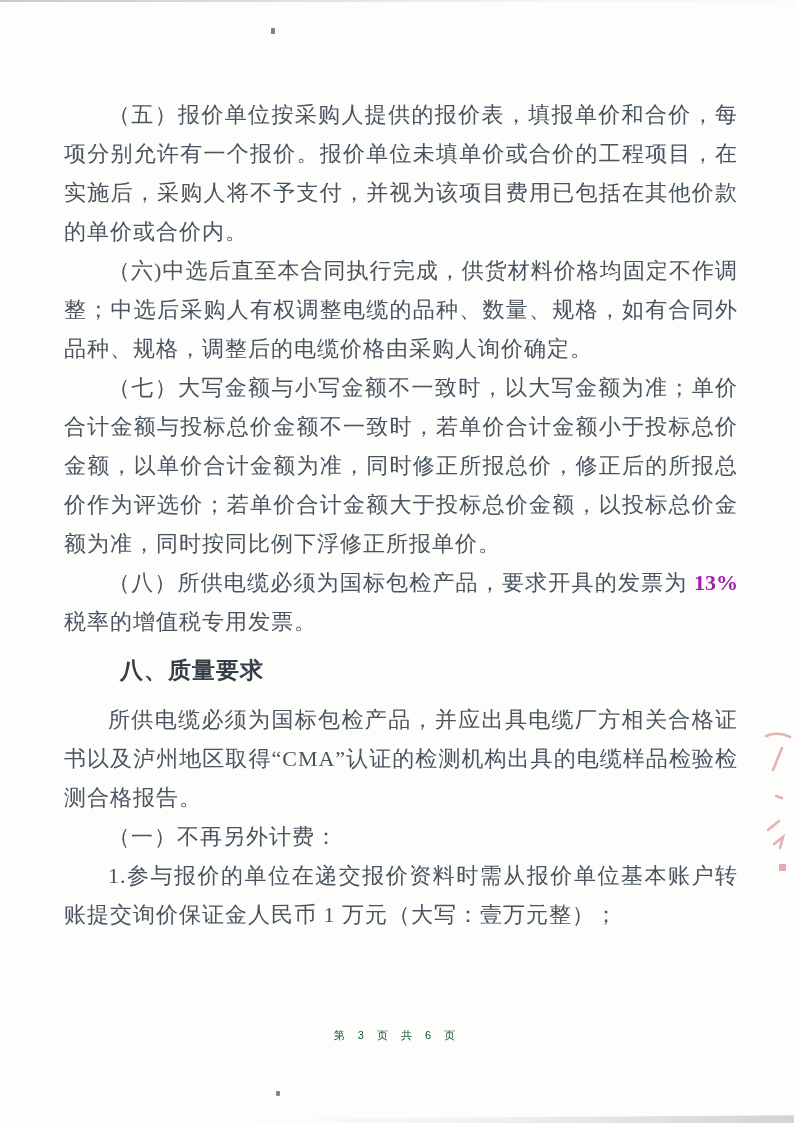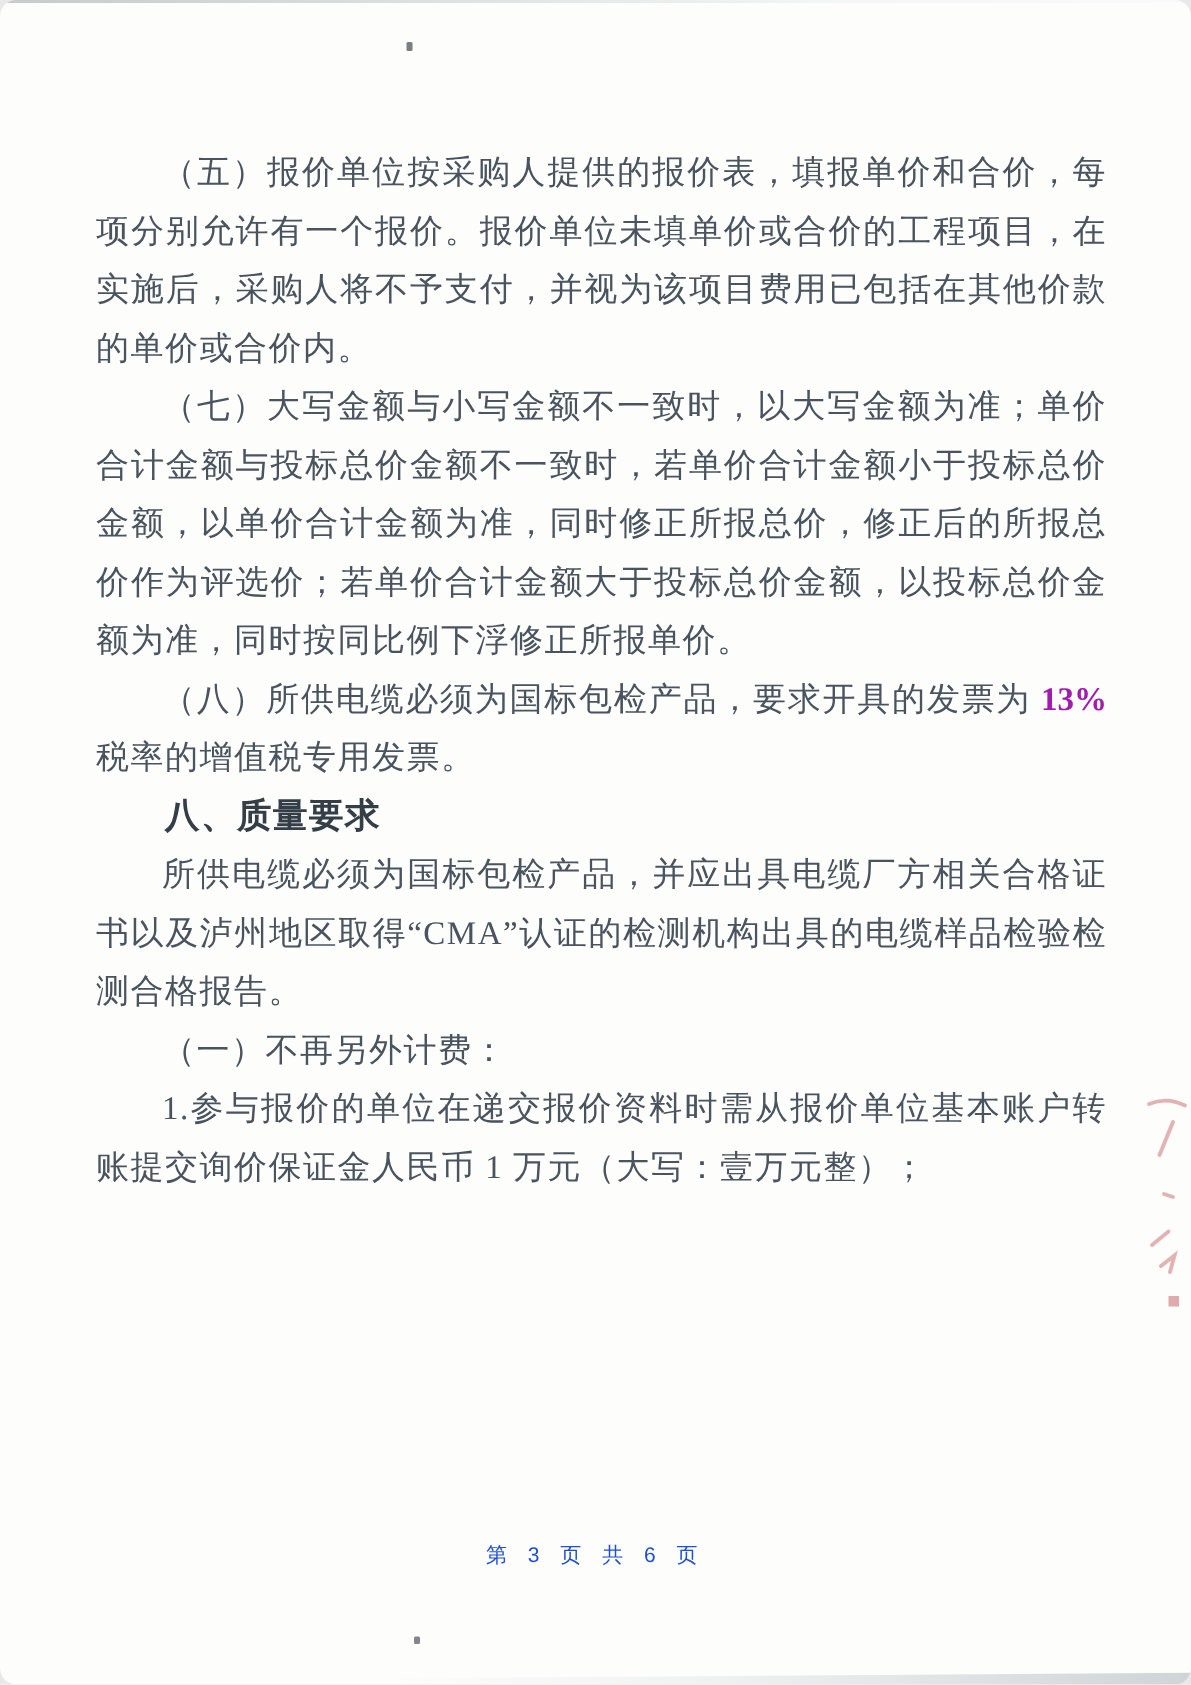--- a/index.html
+++ b/index.html
@@ -9,21 +9,20 @@
   }
   .page {
     position: relative;
     width: 794px;
     height: 1123px;
     margin: 0 auto;
     background: #fdfdfc;
     overflow: hidden;
     font-family: "Liberation Serif", "DejaVu Serif", serif;
     color: #49545f;
-    border-radius: 11px;
   }
   
   .scan-top-line {
     position: absolute;
     top: 0; left: 0;
     width: 100%; height: 2px;
     background: linear-gradient(to right, #9aa1a8 0%, #c2c8cd 35%, rgba(210,214,218,0.35) 70%, rgba(220,224,228,0.15) 100%);
     opacity: 0.55;
   }
   .scan-bottom-shade {
@@ -54,39 +53,39 @@
     letter-spacing: 1px;
     text-align: justify;
     text-indent: 2em;
   }
   .num-bold {
     font-weight: 700;
     color: #a21caf;
     letter-spacing: 0;
   }
   .heading {
-    margin: 0;
+    margin: 10px;
     font-size: 23px;
     line-height: 39px;
     letter-spacing: 1px;
     text-indent: 2em;
     font-weight: 700;
     color: #343e47;
     font-family: "Liberation Sans", "DejaVu Sans", sans-serif;
   }
   .footer {
     position: absolute;
     left: 0;
     top: 1028px;
     width: 100%;
     text-align: center;
     font-family: "Liberation Sans", "DejaVu Sans", sans-serif;
-    font-size: 14px;
+    font-size: 11px;
     letter-spacing: 5px;
-    color: #1d4ed8;
+    color: #14532d;
   }
   .red-marks {
     position: absolute;
     left: 752px;
     top: 718px;
     width: 42px;
     height: 175px;
     pointer-events: none;
   }
 </style>
@@ -96,20 +95,21 @@
 <div class="page">
 
   <div class="scan-top-line"></div>
   <div class="speck speck-top"></div>
   <div class="speck speck-bottom"></div>
   <div class="scan-bottom-shade"></div>
 
   <main class="content">
     <p class="para">（五）报价单位按采购人提供的报价表，填报单价和合价，每项分别允许有一个报价。报价单位未填单价或合价的工程项目，在实施后，采购人将不予支付，并视为该项目费用已包括在其他价款的单价或合价内。</p>
 
+    <p class="para">（六)中选后直至本合同执行完成，供货材料价格均固定不作调整；中选后采购人有权调整电缆的品种、数量、规格，如有合同外品种、规格，调整后的电缆价格由采购人询价确定。</p>
 
     <p class="para">（七）大写金额与小写金额不一致时，以大写金额为准；单价合计金额与投标总价金额不一致时，若单价合计金额小于投标总价金额，以单价合计金额为准，同时修正所报总价，修正后的所报总价作为评选价；若单价合计金额大于投标总价金额，以投标总价金额为准，同时按同比例下浮修正所报单价。</p>
 
     <p class="para"><span>（八）所供电缆必须为国标包检产品，要求开具的发票为 </span><span class="num-bold">13%</span><span>税率的增值税专用发票。</span></p>
 
 
     <h2 class="heading">八、质量要求</h2>
 
     <p class="para">所供电缆必须为国标包检产品，并应出具电缆厂方相关合格证书以及泸州地区取得“CMA”认证的检测机构出具的电缆样品检验检测合格报告。</p>
 

